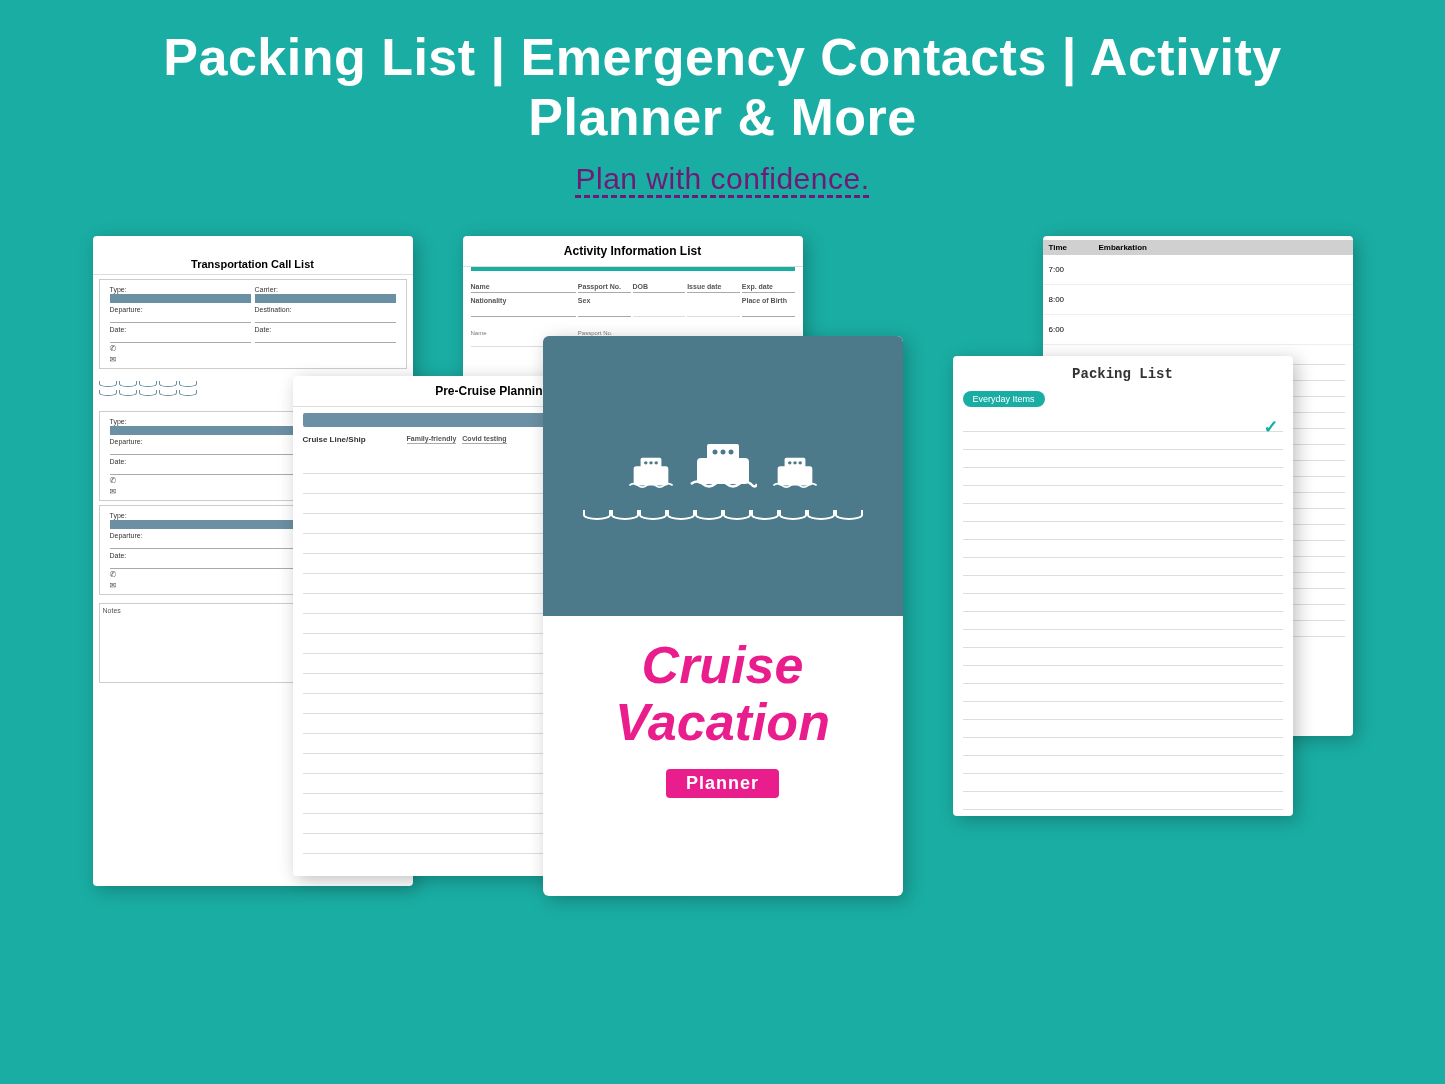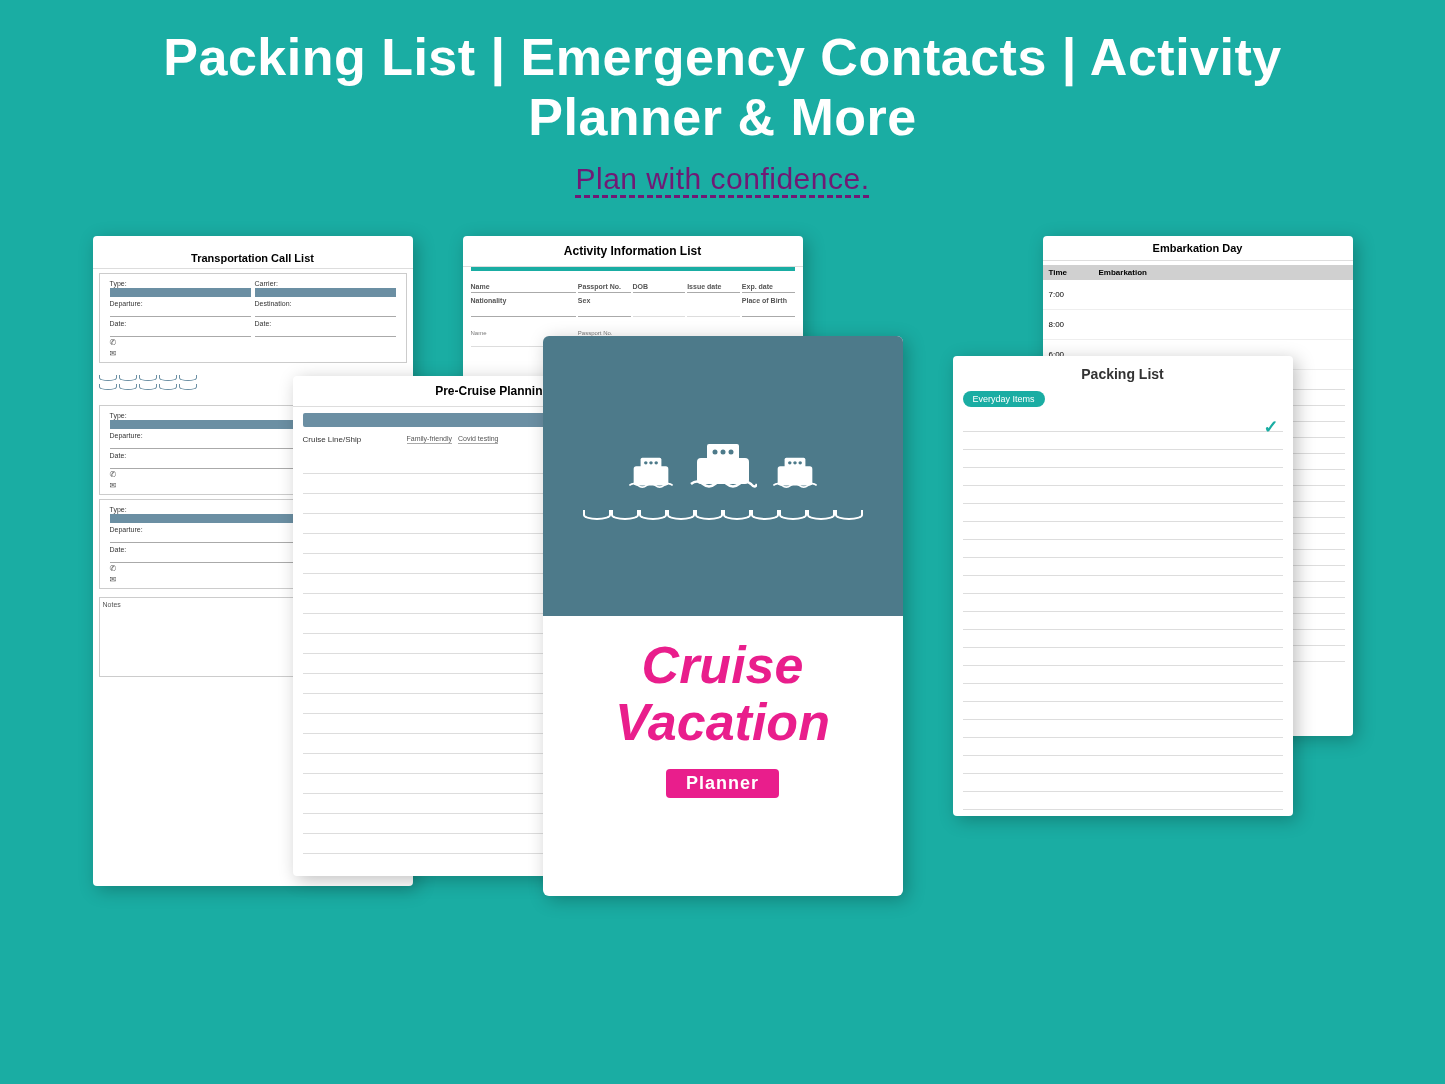--- a/index.html
+++ b/index.html
@@ -106,21 +106,21 @@
       top: 120px;
       z-index: 5;
       border-radius: 6px;
     }
 
     
     .transport-title {
       text-align: center;
       font-size: 11px;
       font-weight: bold;
-      padding: 16px 4px 4px;
+      padding: 22px 4px 4px;
       border-bottom: 1px solid #ddd;
     }
     .transport-row {
       display: flex;
       gap: 4px;
       padding: 3px 6px 0;
     }
     .transport-field {
       flex: 1;
     }
@@ -267,20 +267,21 @@
       background: #6b8fa3;
       height: 14px;
       margin: 6px 10px 4px;
       border-radius: 2px;
     }
     .precruise-field-row {
       display: flex;
       align-items: flex-end;
       padding: 4px 10px;
       gap: 24px;
+      font-weight: bold;
     }
     .precruise-field-label {
       font-size: 8px;
       color: #333;
       min-width: 80px;
     }
     .precruise-chips {
       display: flex;
       gap: 6px;
       flex: 1;
@@ -300,20 +301,21 @@
       margin-bottom: 4px;
     }
 
     
     .packing-title {
       text-align: center;
       font-size: 14px;
       font-weight: bold;
       padding: 10px 4px 6px;
       color: #333;
+      font-family: Liberation Mono, monospace;
     }
     .packing-badge {
       background: #1aada3;
       color: #fff;
       font-size: 9px;
       padding: 3px 10px;
       border-radius: 10px;
       display: inline-block;
       margin: 0 10px 6px;
     }
@@ -542,21 +544,20 @@
     <div class="passport-grid">
       <div class="passport-data-cell">Name</div>
       <div class="passport-data-cell">Passport No.</div>
       <div class="passport-data-cell"></div>
       <div class="passport-data-cell"></div>
       <div class="passport-data-cell"></div>
     </div>
   </div>
 
   <div class="doc-card card-embarkation">
-    <div class="embark-title">Embarkation Day</div>
     <table class="embark-table">
       <thead>
         <tr>
           <th class="embark-time-col">Time</th>
           <th>Embarkation</th>
         </tr>
       </thead>
       <tbody>
         <tr>
           <td>7:00</td>

